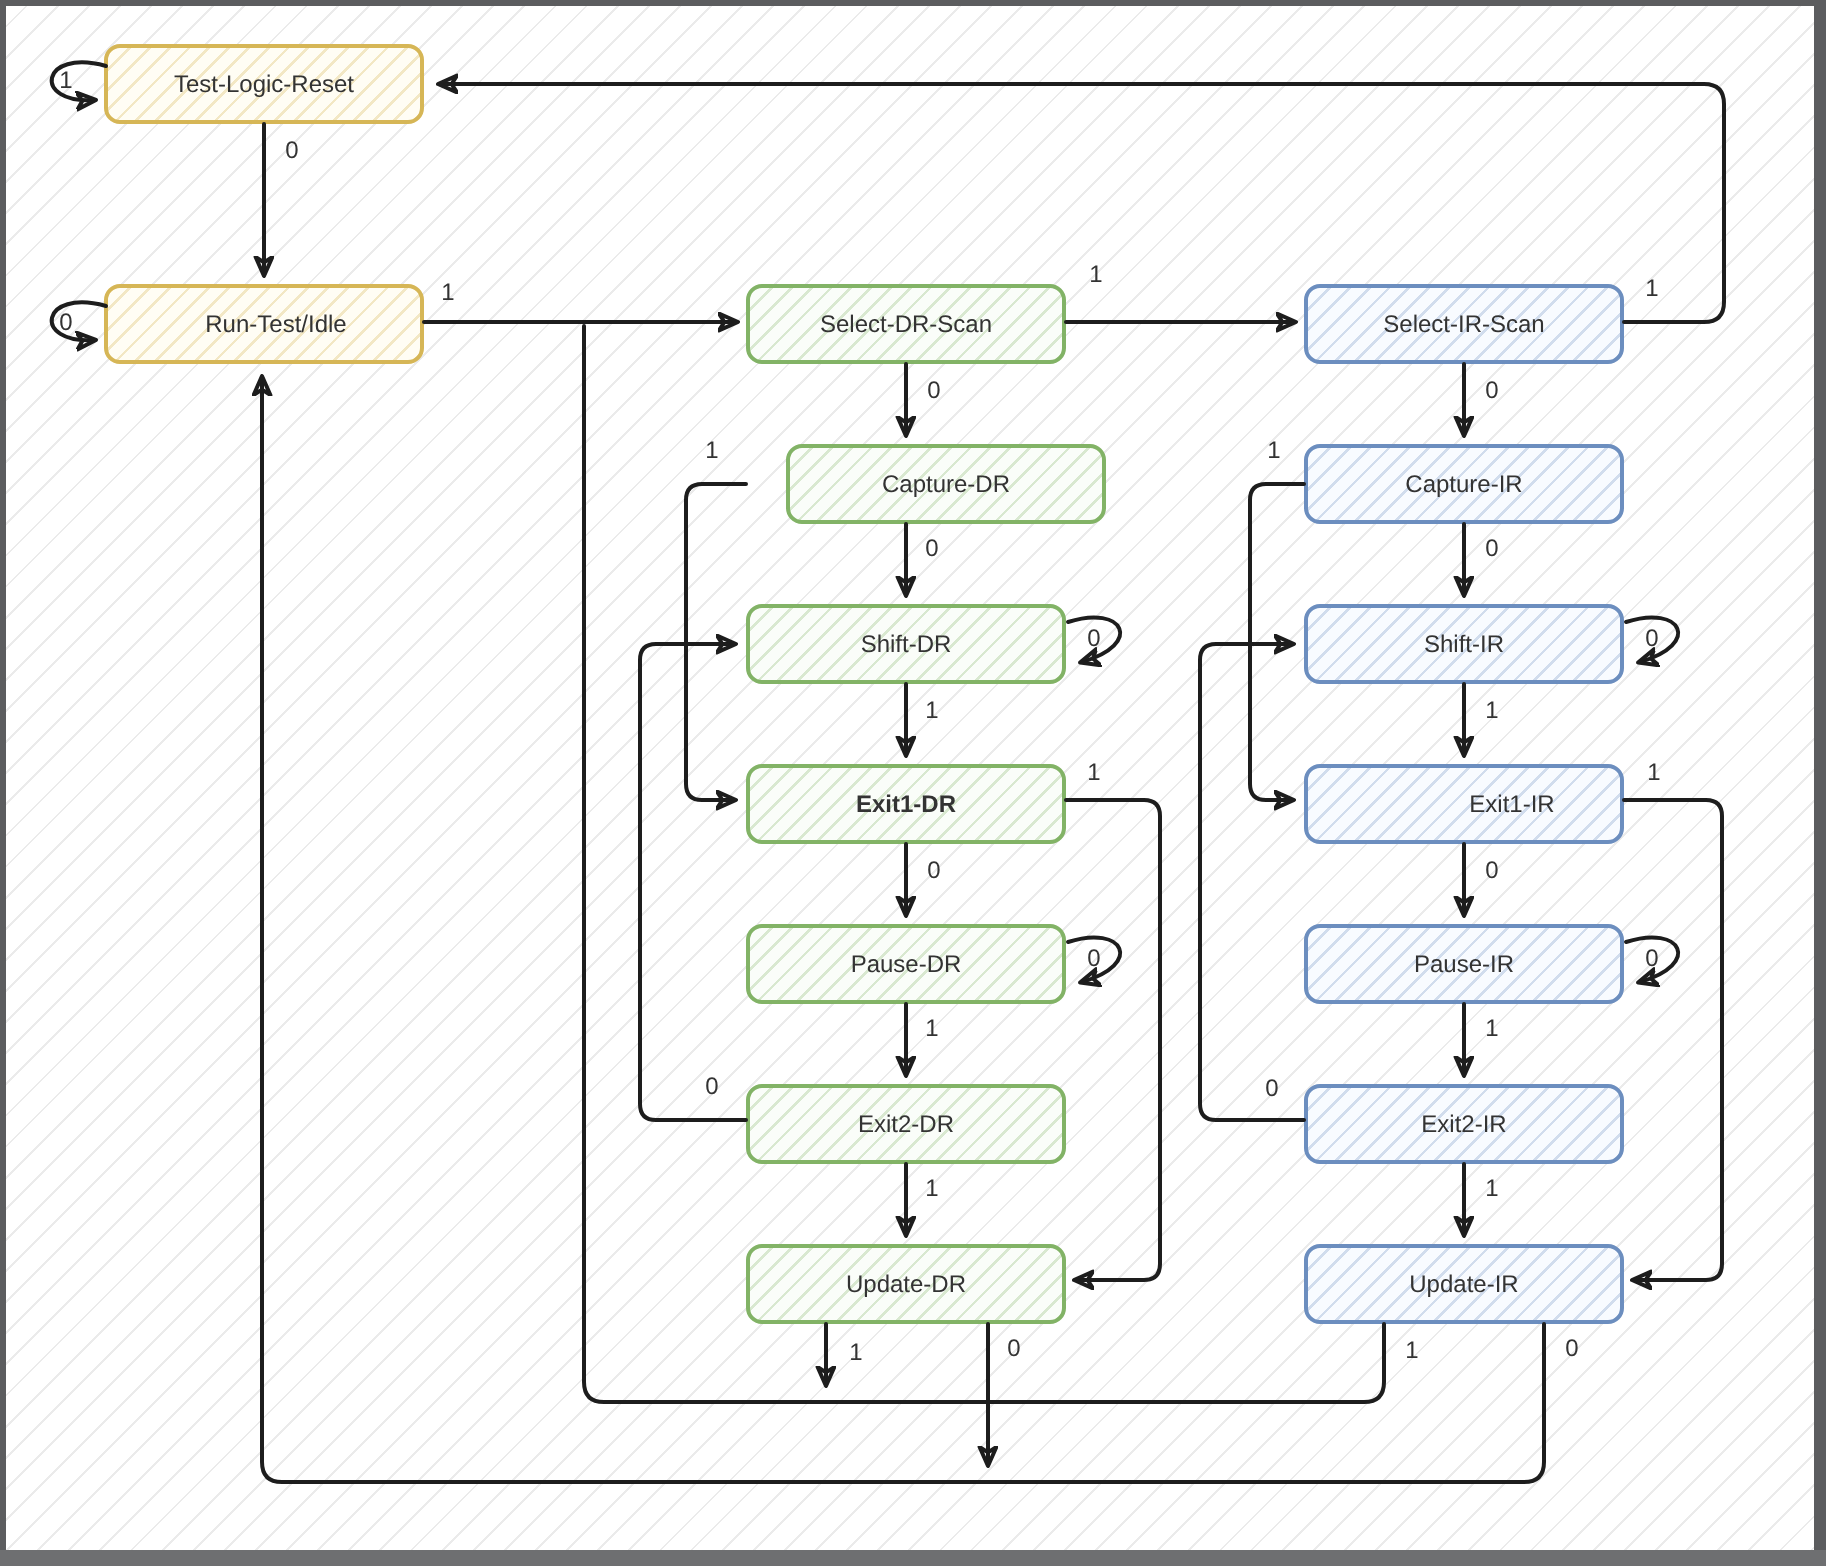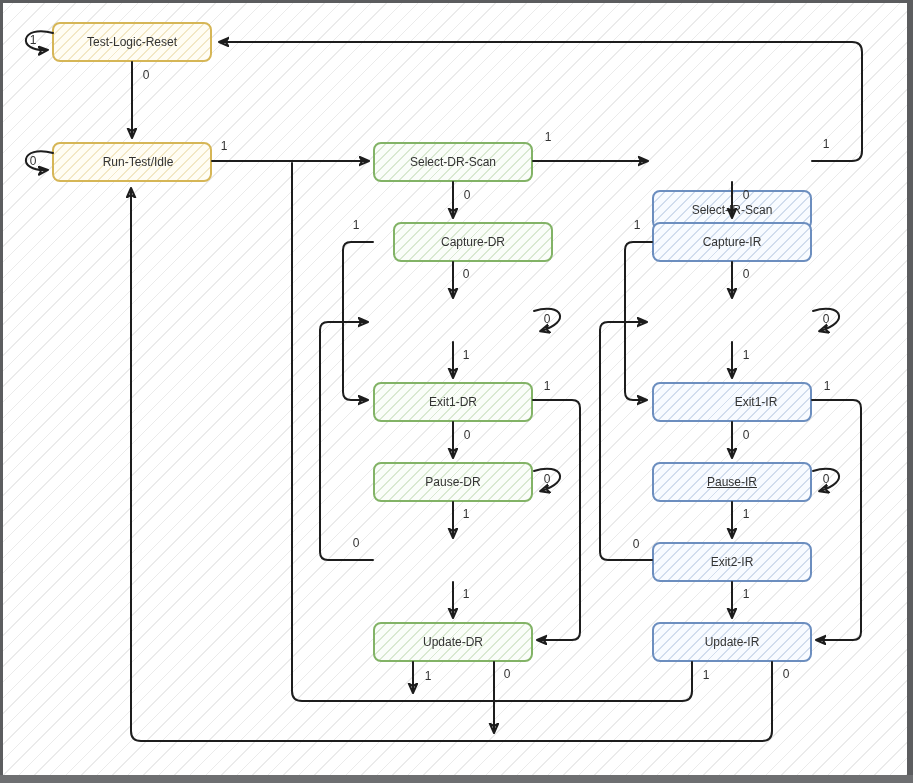--- a/index.html
+++ b/index.html
@@ -58,40 +58,49 @@
   <div class="state yellow" style="left:52px;top:142px;padding-left:12px;">
       <span>Run-Test/Idle</span>
     </div>
 
   <div class="state green" style="left:373px;top:142px;">
       <span>Select-DR-Scan</span>
     </div>
   <div class="state green" style="left:373px;top:222px;margin-left:20px;">
       <span>Capture-DR</span>
     </div>
-  <div class="state green" style="left:373px;top:382px;">
+  <div class="state green" style="left:373px;top:302px;">
+      <span>Shift-DR</span>
+    </div>
+  <div class="state green" style="left:373px;top:382px;font-weight:bold;">
       <span>Exit1-DR</span>
     </div>
   <div class="state green" style="left:373px;top:462px;">
       <span>Pause-DR</span>
     </div>
+  <div class="state green" style="left:373px;top:542px;">
+      <span>Exit2-DR</span>
+    </div>
   <div class="state green" style="left:373px;top:622px;">
       <span>Update-DR</span>
     </div>
 
-  <div class="state blue" style="left:652px;top:142px;margin-top:48px;">
+  <div class="state blue" style="left:652px;top:142px;">
       <span>Select-IR-Scan</span>
     </div>
   <div class="state blue" style="left:652px;top:222px;">
       <span>Capture-IR</span>
     </div>
+  <div class="state blue" style="left:652px;top:302px;">
+      <span>Shift-IR</span>
+    </div>
   <div class="state blue" style="left:652px;top:382px;padding-left:48px;">
       <span>Exit1-IR</span>
     </div>
-  <div class="state blue" style="left:652px;top:462px;text-decoration:underline;">
+  <div class="state blue" style="left:652px;top:462px;">
       <span>Pause-IR</span>
     </div>
   <div class="state blue" style="left:652px;top:542px;">
       <span>Exit2-IR</span>
     </div>
   <div class="state blue" style="left:652px;top:622px;">
       <span>Update-IR</span>
     </div>
 
   <svg class="edges" width="913" height="783" viewBox="0 0 913 783">

